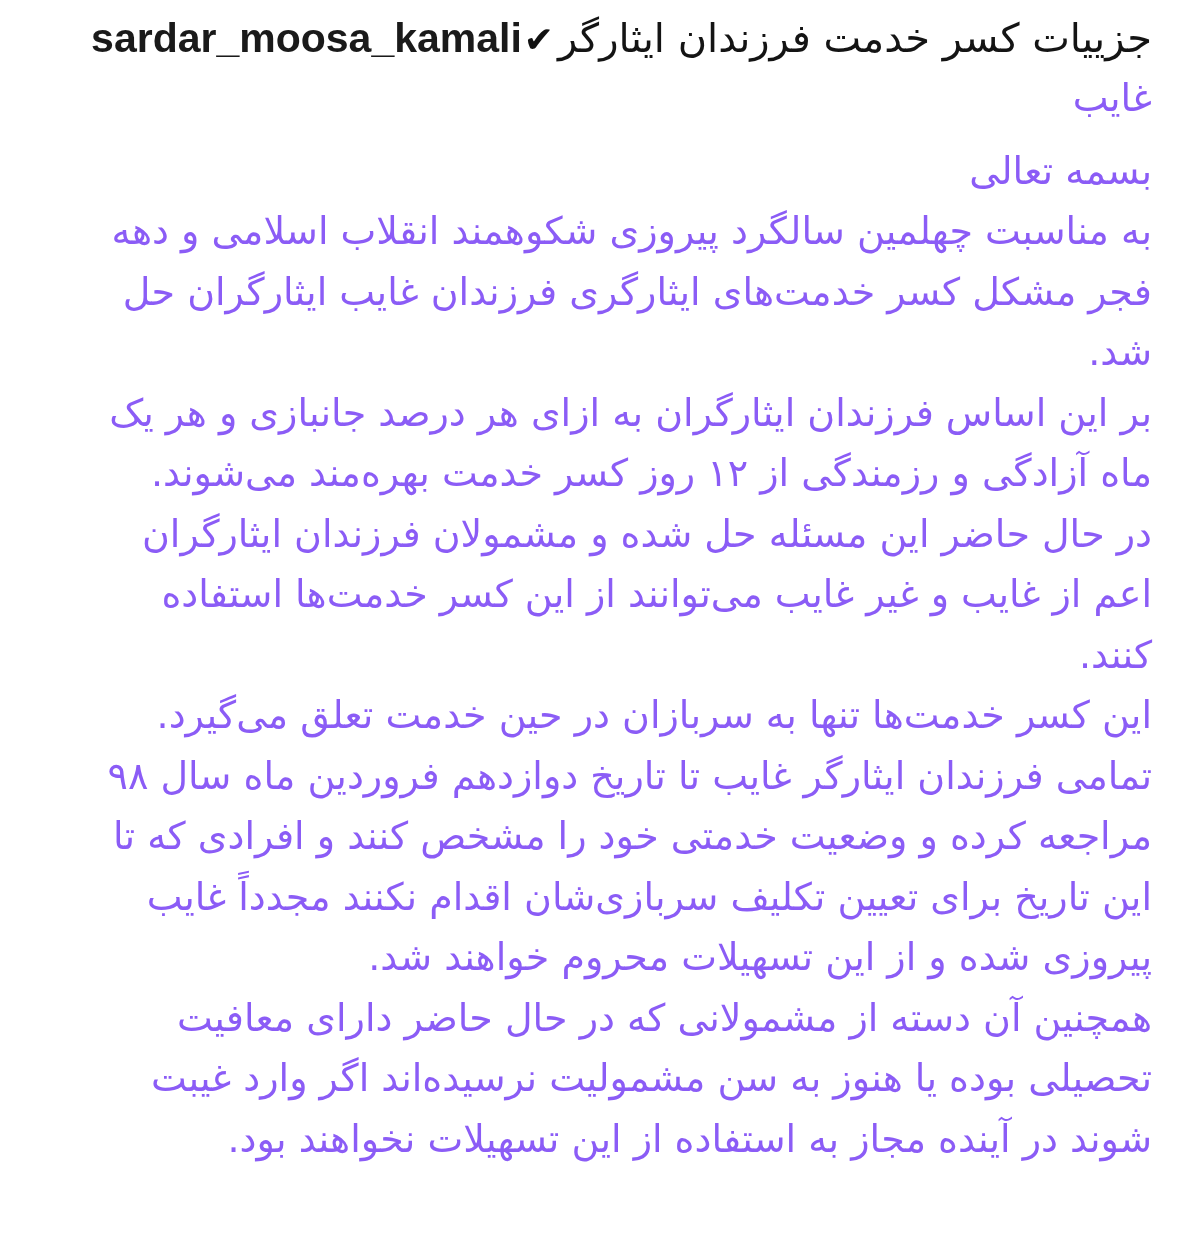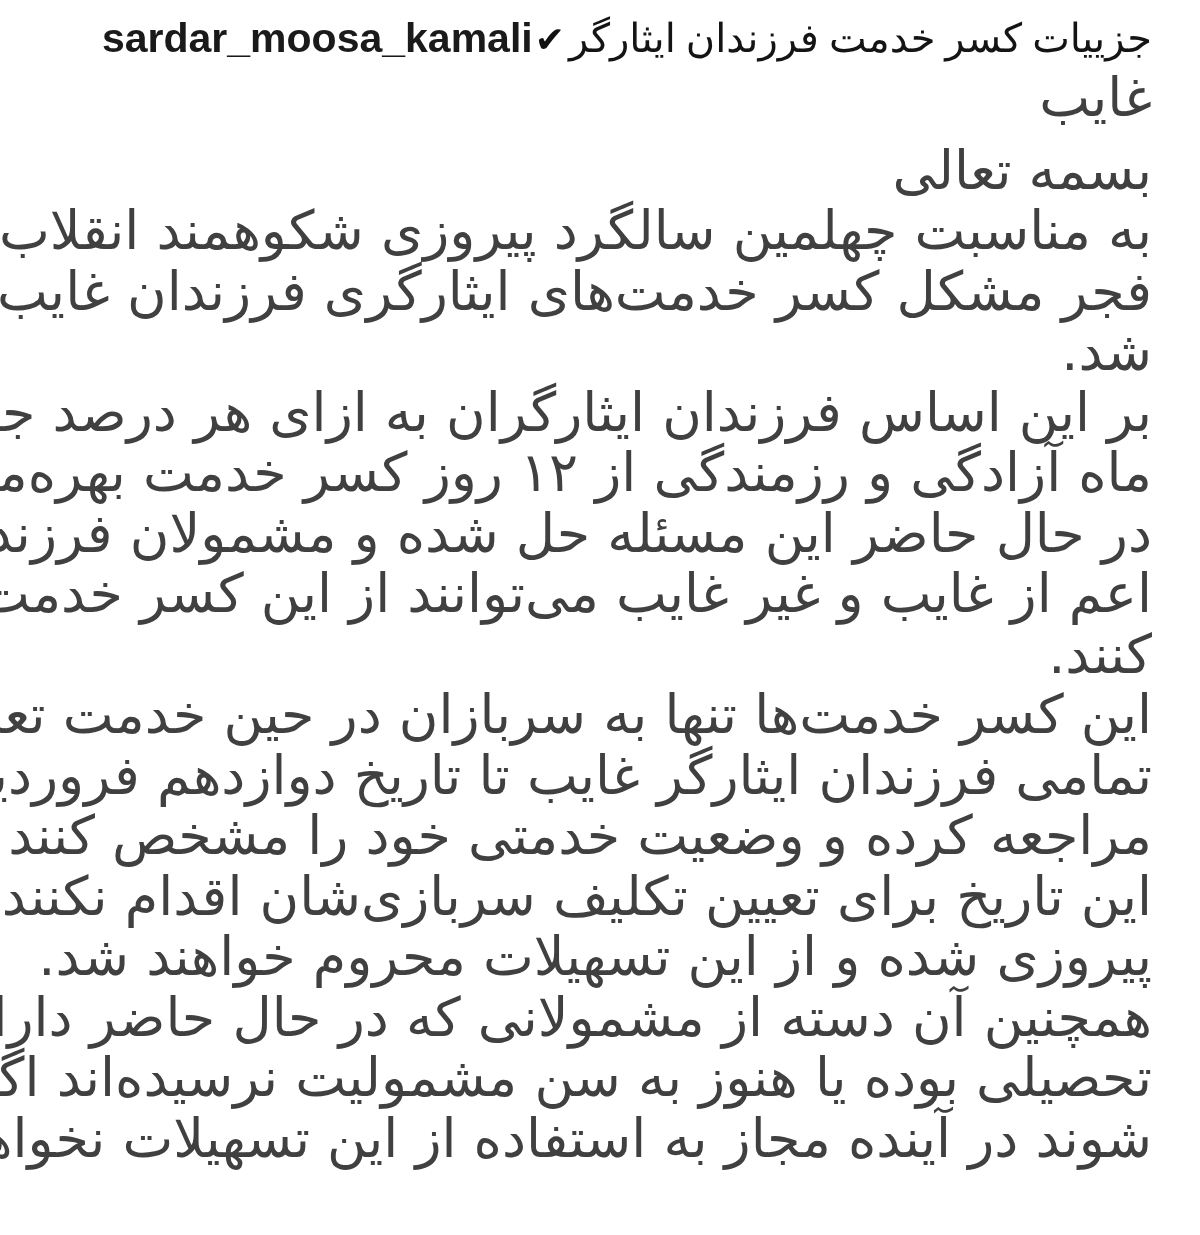--- a/index.html
+++ b/index.html
@@ -18,43 +18,42 @@
     .caption {
       position: absolute;
       left: 32px;
       right: 48px;
       top: 8px;
       direction: rtl;
       text-align: right;
     }
     .line {
       display: block;
-      font-size: 54px;
+      font-size: 38px;
       line-height: 60.5px;
       height: 60.5px;
       white-space: nowrap;
-      color: #404040;
+      color: #8b5cf6;
       letter-spacing: -0.3px;
     }
     .header-line {
       display: flex;
       flex-direction: row;
       justify-content: flex-end;
       align-items: baseline;
       direction: ltr;
       height: 60px;
       line-height: 60px;
       white-space: nowrap;
     }
     .header-line .title-fa {
       direction: rtl;
       font-size: 40px;
       color: #141414;
       letter-spacing: -0.3px;
-      font-family: Liberation Serif, serif;
     }
     .username {
       font-family: "Liberation Sans", sans-serif;
       font-weight: bold;
       font-size: 41px;
       color: #1a1a1a;
       margin-right: 2px;
       cursor: pointer;
     }
     .verified {

